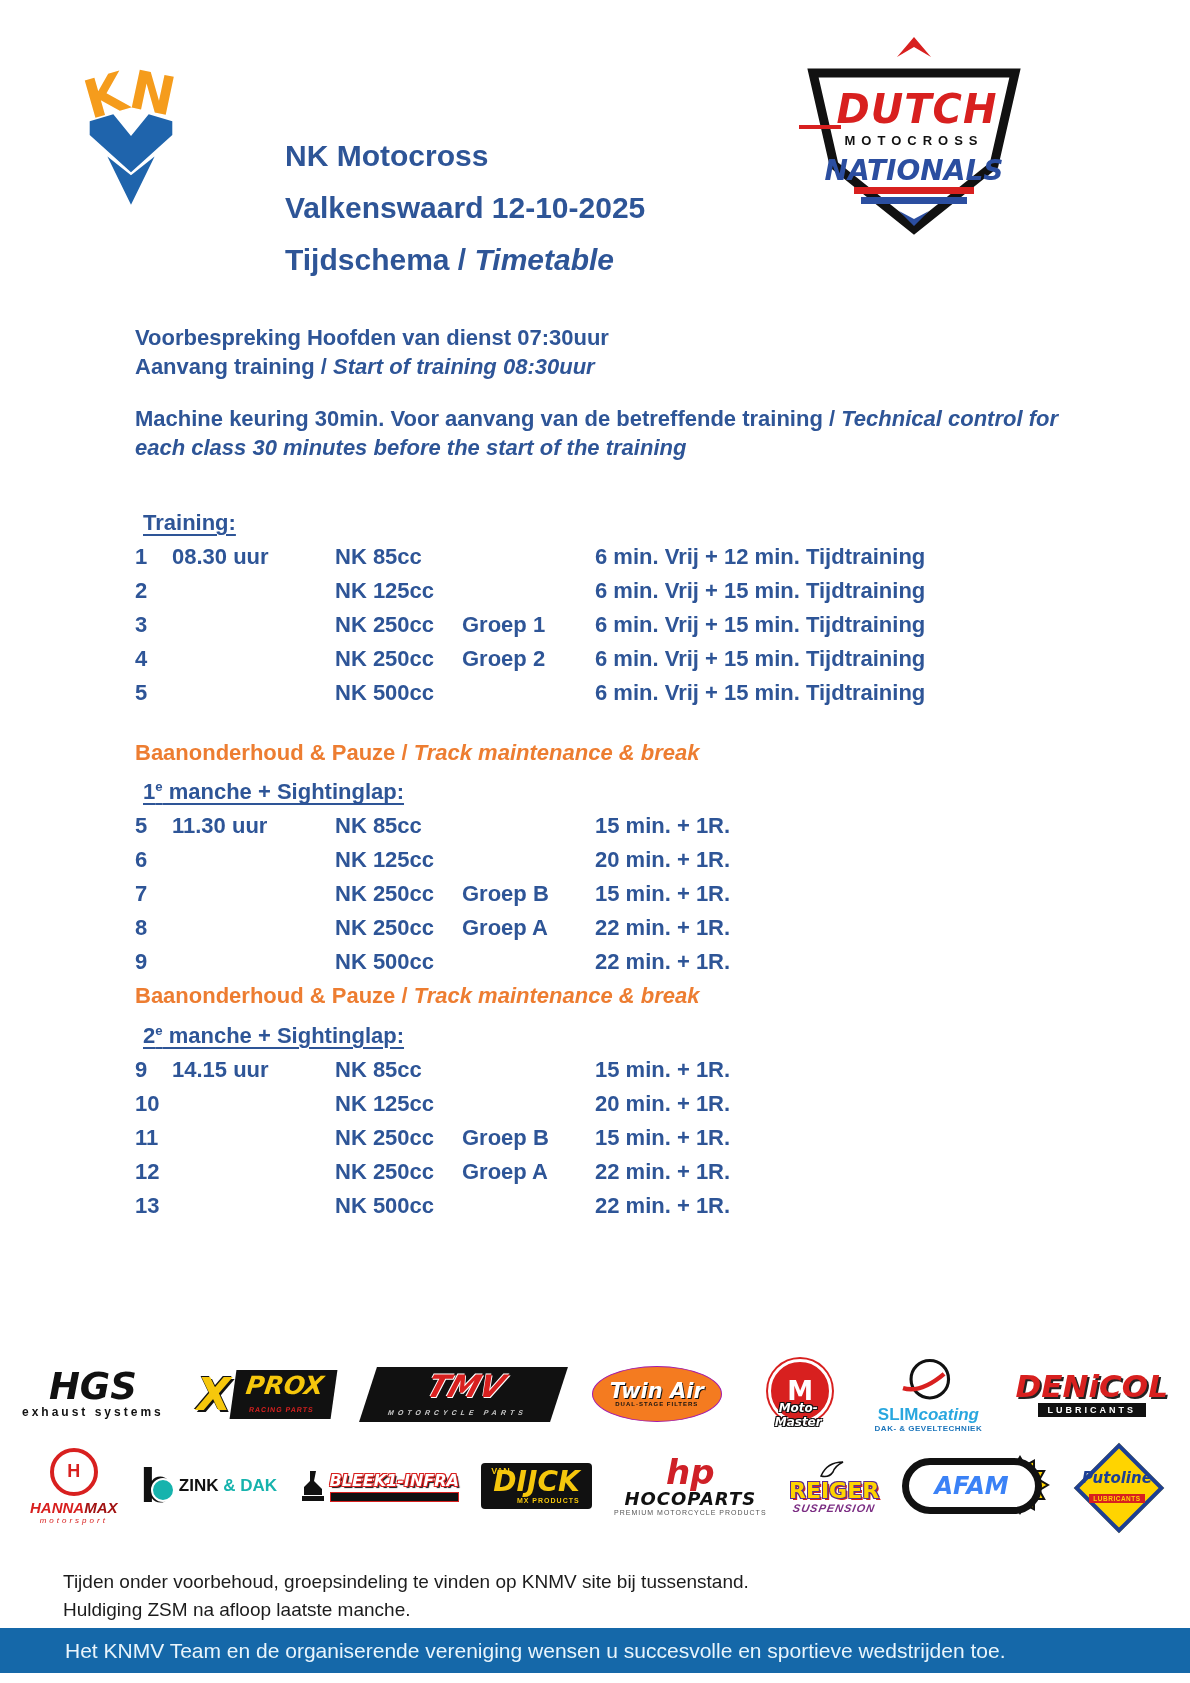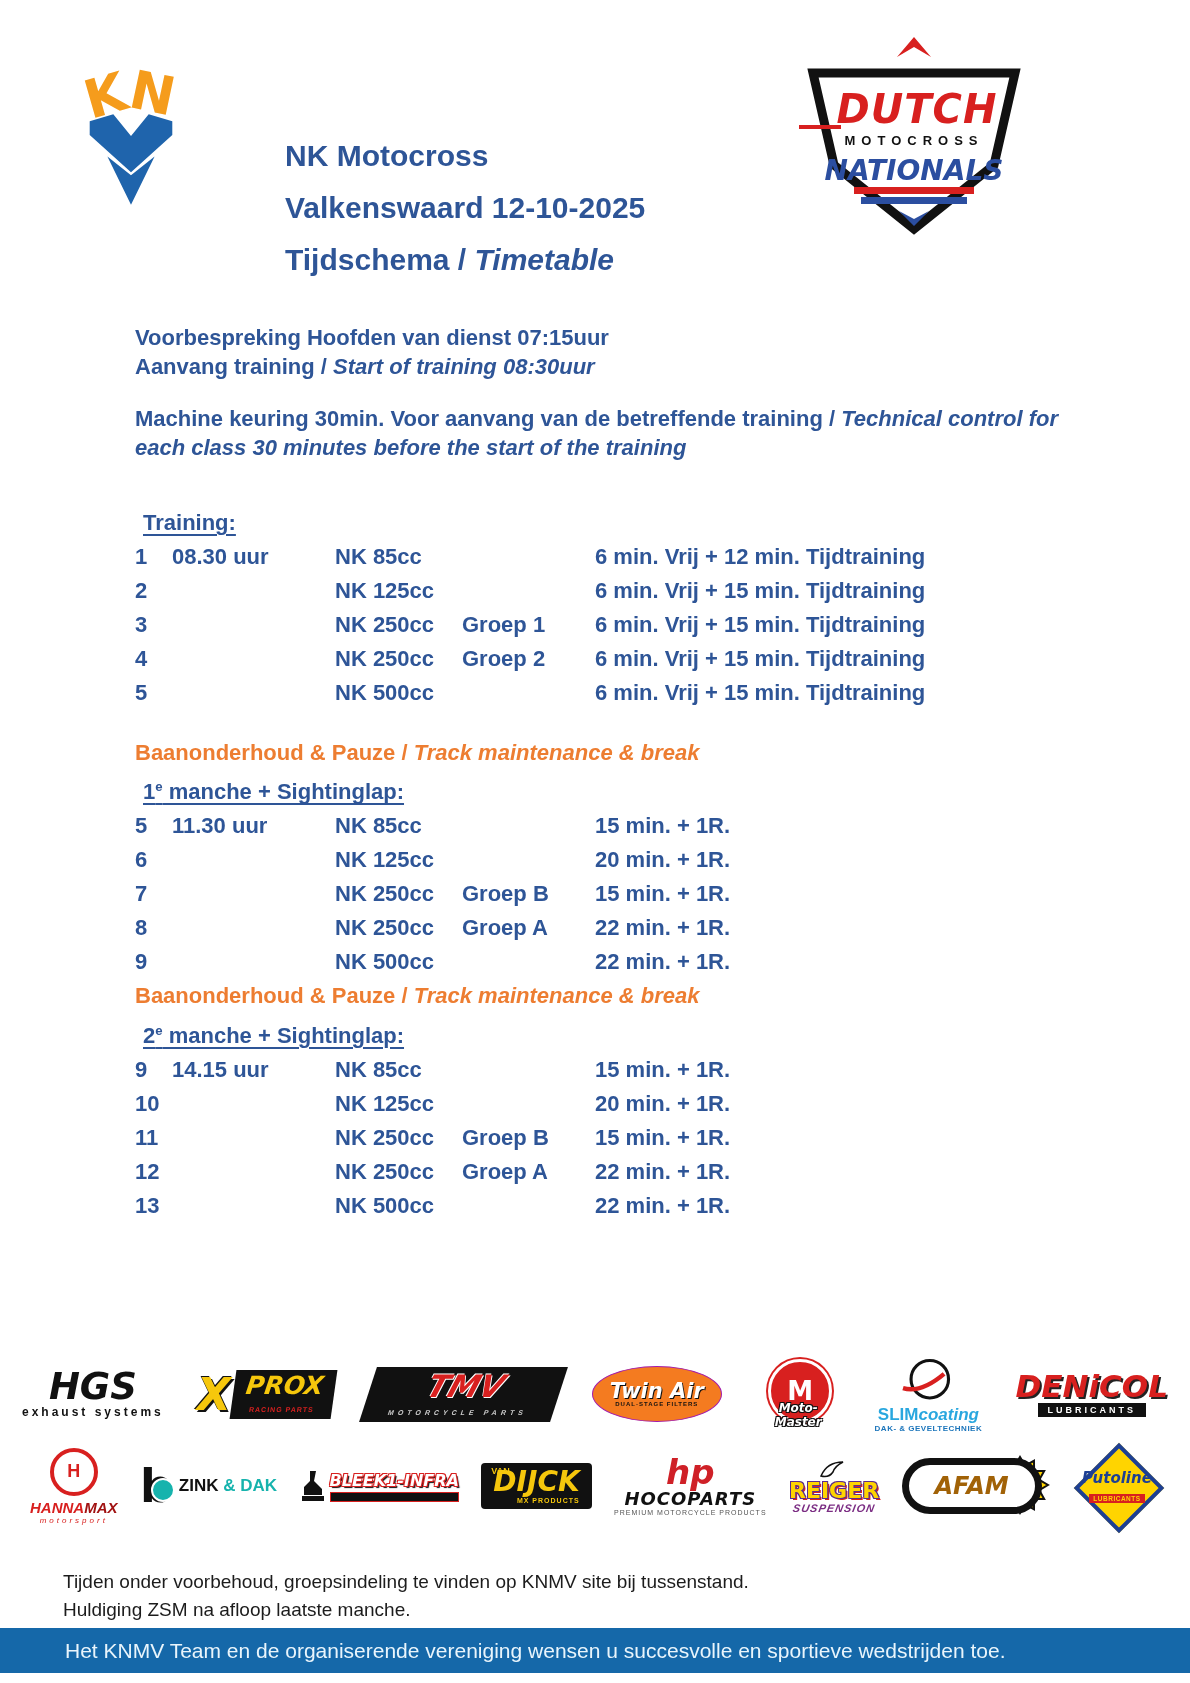--- a/index.html
+++ b/index.html
@@ -83,21 +83,21 @@
   .lg-hoco .mono{font-family:"DejaVu Sans",sans-serif;font-weight:900;font-style:italic;font-size:34px;color:#cf2027;line-height:32px;}
   .lg-hoco .t{font-family:"DejaVu Sans",sans-serif;font-weight:900;font-style:italic;font-size:18px;color:#111;letter-spacing:1px;}
   .lg-hoco .s{font-size:7px;color:#555;letter-spacing:1px;}
   
   .lg-reiger .t{font-family:"DejaVu Sans",sans-serif;font-weight:900;font-size:22px;color:#ffd400;line-height:22px;text-shadow:1px 1px 0 #5b2d8e,-1px -1px 0 #5b2d8e,1px -1px 0 #5b2d8e,-1px 1px 0 #5b2d8e,2px 2px 0 #d8201f;}
   .lg-reiger .s{font-weight:900;font-style:italic;font-size:11px;color:#7b2d83;transform:skewX(-10deg);letter-spacing:1px;}
   
   .lg-afam{position:relative;width:150px;height:72px;}
   .lg-afam svg{position:absolute;right:2px;top:5px;}
   .lg-afam .caps{position:absolute;left:0;top:8px;width:126px;height:42px;border:7px solid #111;border-radius:30px;background:#fff;display:flex;align-items:center;justify-content:center;}
-  .lg-afam .t{font-family:"DejaVu Sans",sans-serif;font-weight:900;font-style:italic;font-size:24px;color:#a16207;}
+  .lg-afam .t{font-family:"DejaVu Sans",sans-serif;font-weight:900;font-style:italic;font-size:24px;color:#3b82f6;}
   
   .lg-puto{position:relative;width:86px;height:86px;}
   .lg-puto .dia{position:absolute;left:13px;top:13px;width:56px;height:56px;background:#ffd400;border:4px solid #1d3f94;transform:rotate(45deg);}
   .lg-puto .inner{position:absolute;left:0;top:26px;width:86px;text-align:center;}
   .lg-puto .t{font-family:"DejaVu Sans",sans-serif;font-weight:900;font-style:italic;font-size:15px;color:#1d3f94;line-height:15px;}
   .lg-puto .s{display:inline-block;background:#d8201f;color:#ffd400;font-size:6.5px;font-weight:bold;padding:1px 4px;letter-spacing:0.5px;}
   
   #notes{left:63px;top:1568px;color:#1c1c1c;font-size:19px;line-height:28px;}
   #footer-bar{left:0;top:1628px;width:1190px;height:45px;background:#1568a9;color:#e9f5fc;font-size:21px;display:flex;align-items:center;padding-left:65px;box-sizing:border-box;}
 </style>
@@ -127,21 +127,21 @@
     <text x="118" y="90" font-family="DejaVu Sans,sans-serif" font-size="40" font-weight="900" font-style="italic" fill="#d8201f" text-anchor="middle" letter-spacing="1">DUTCH</text>
     <text x="115" y="112" font-family="Liberation Sans,sans-serif" font-size="13" font-weight="bold" fill="#111111" text-anchor="middle" letter-spacing="6">MOTOCROSS</text>
     <text x="115" y="147" font-family="DejaVu Sans,sans-serif" font-size="28" font-weight="900" font-style="italic" fill="#2b4ea0" text-anchor="middle">NATIONALS</text>
     <rect x="55" y="154" width="120" height="7" fill="#d8201f"></rect>
     <rect x="62" y="164" width="106" height="7" fill="#2b4ea0"></rect>
     <polygon points="100,178 115,193 130,178 115,186" fill="#2b4ea0"></polygon>
   </svg>
 </div>
 
 <div class="abs" id="content">
-  <div class="tline">Voorbespreking Hoofden van dienst 07:15uur</div>
+  <div class="tline">Voorbespreking Hoofden van dienst 07:30uur</div>
   <div class="tline"><span>Aanvang training / </span><span class="ital">Start of training 08:30uur</span></div>
   <div class="gap23"></div>
   <div class="tline"><span>Machine keuring 30min. Voor aanvang van de betreffende training / </span><span class="ital">Technical control for</span></div>
   <div class="tline ital">each class 30 minutes before the start of the training</div>
   <div class="gap44"></div>
 
   <div class="sec-head"><span class="u">Training:</span></div>
 
   <div class="srow">
       <span class="c-num">1</span>

